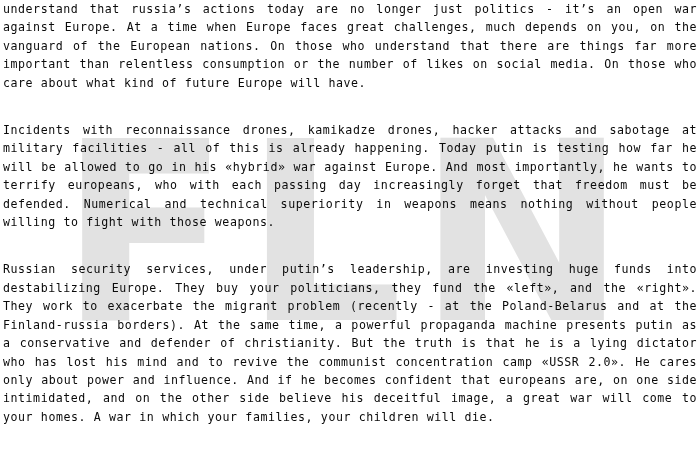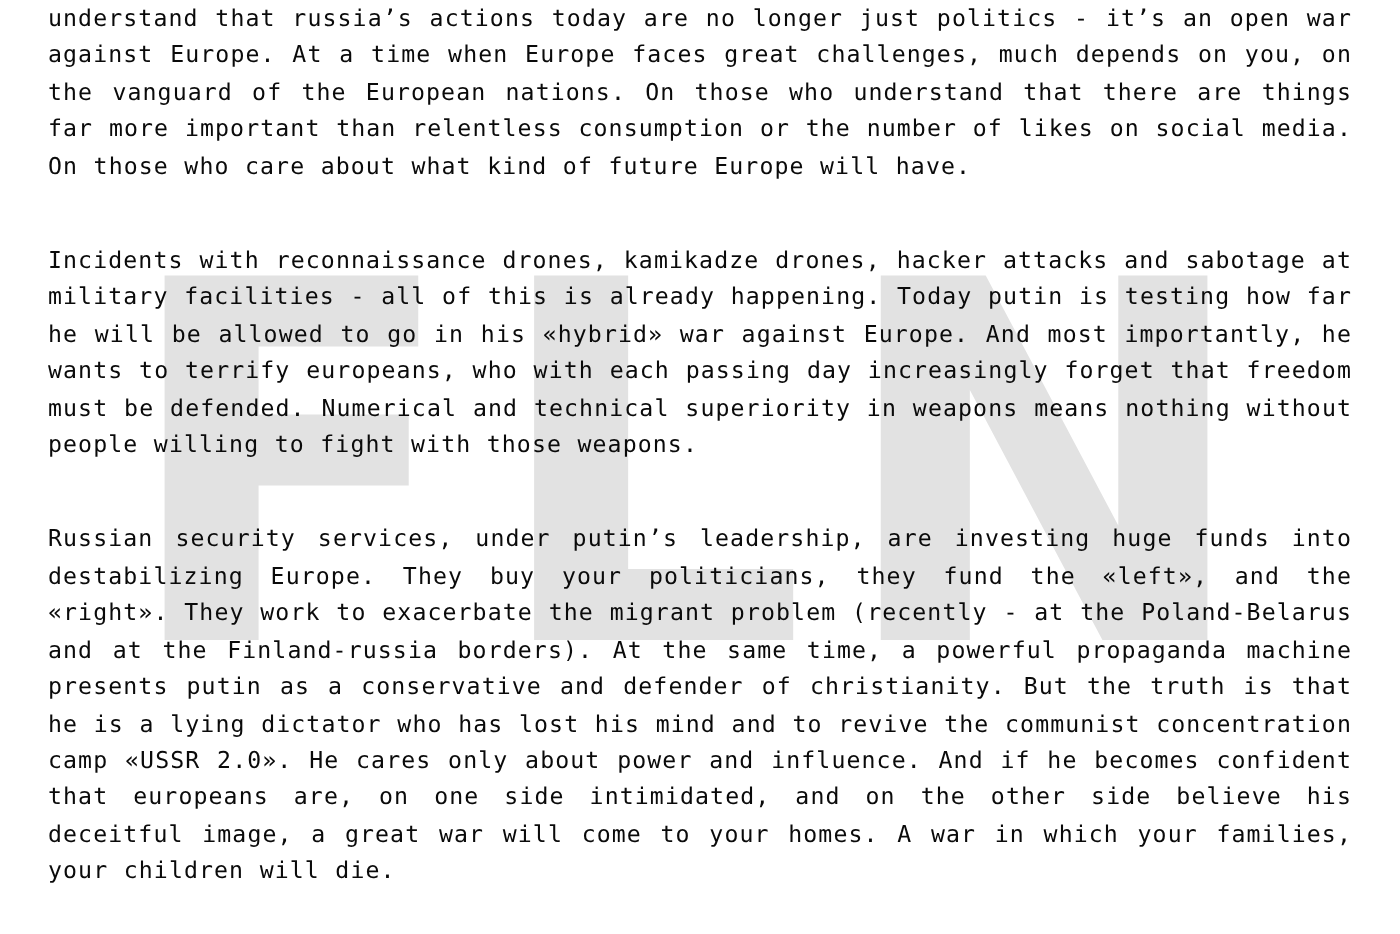--- a/index.html
+++ b/index.html
@@ -30,21 +30,21 @@
     color: #e2e2e2;
     user-select: none;
     pointer-events: none;
     z-index: 0;
     white-space: nowrap;
     line-height: 1;
   }
   #doc {
     position: relative;
     z-index: 1;
-    padding: 0 24px;
+    padding: 0 3px;
     box-sizing: border-box;
     width: 700px;
   }
   p.para {
     margin: 0;
     font-size: 11.6px;
     line-height: 18.4px;
     letter-spacing: 0.55px;
     color: #0a0a0a;
     text-align: justify;

